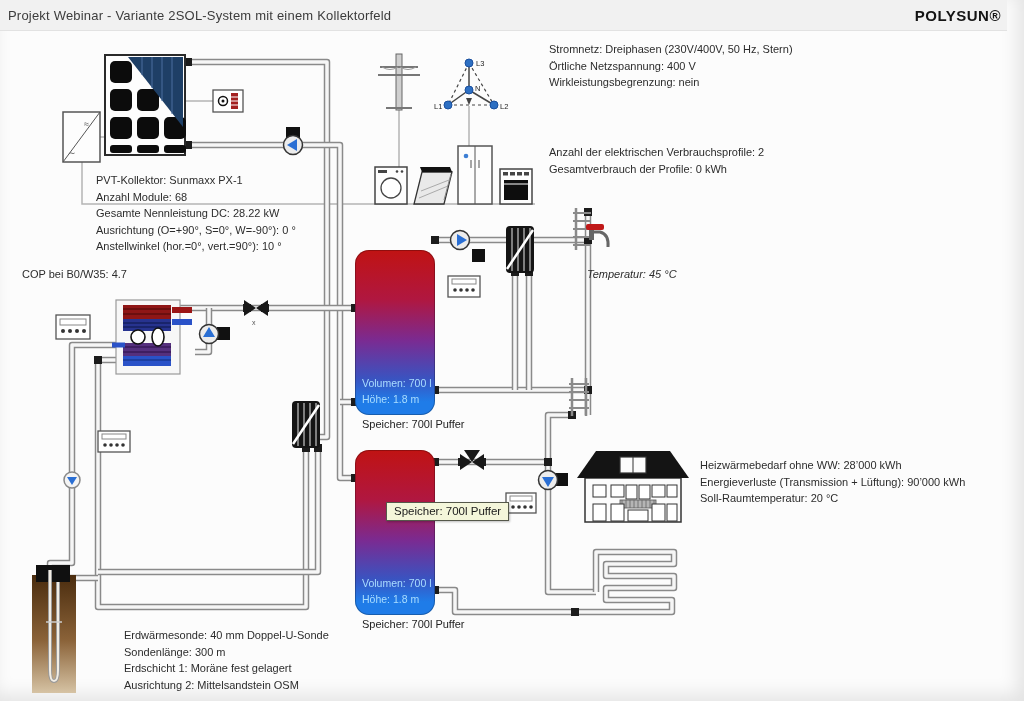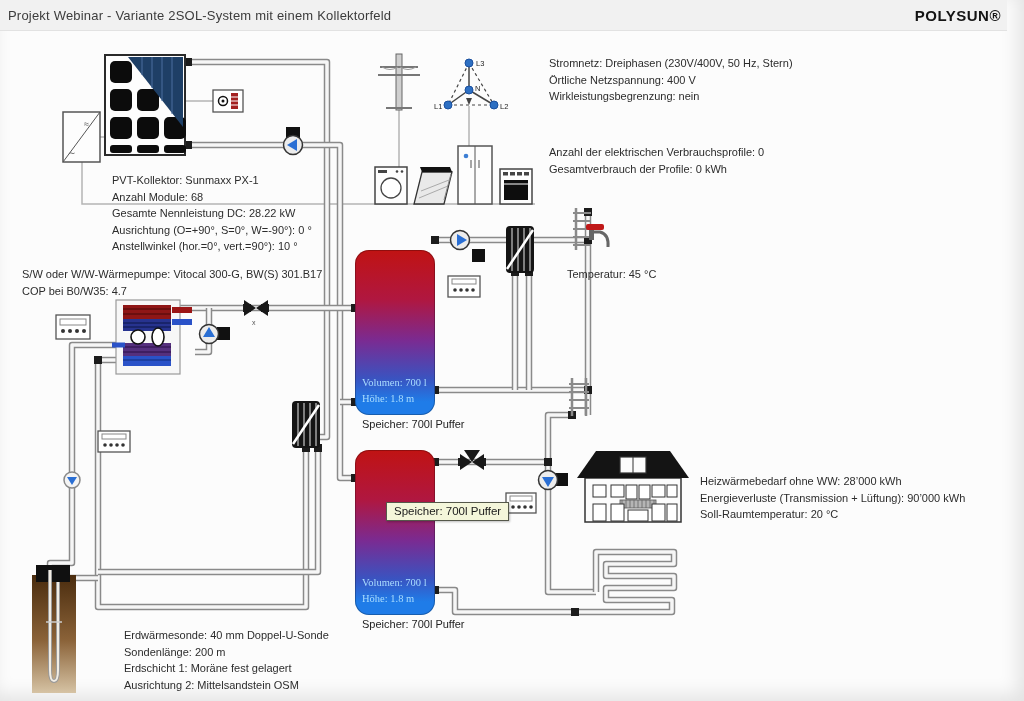--- a/index.html
+++ b/index.html
@@ -14,21 +14,21 @@
   .pipe-outer{stroke:#8a8a8a;stroke-width:6.5;fill:none;stroke-linejoin:round;}
   .pipe-inner{stroke:#f6f6f6;stroke-width:3.5;fill:none;stroke-linejoin:round;}
   .pipe-thin-outer{stroke:#9a9a9a;stroke-width:4;fill:none;}
   .pipe-thin-inner{stroke:#f2ede4;stroke-width:2;fill:none;}
   .wire{stroke:#b4b4b4;stroke-width:1.5;fill:none;}
   .jx{fill:#1c1c1c;}
   .lbl{position:absolute;font-size:11px;color:#2c2c2c;line-height:16.5px;white-space:nowrap;}
   .tank{position:absolute;width:80px;border-radius:14px;
         background:linear-gradient(180deg,#c01313 0%,#b01740 30%,#7a2b92 55%,#3a53c0 78%,#1f7ce8 92%,#1f7ce8 100%);
         box-shadow:inset 0 0 0 1px rgba(0,0,0,0.25);}
-  .tank-labels{position:absolute;left:7px;bottom:8px;font-size:10.5px;color:#a9ddff;line-height:16px;white-space:nowrap;font-family:Liberation Serif, serif;}
+  .tank-labels{position:absolute;left:7px;bottom:8px;font-size:10.5px;color:#a9ddff;line-height:16px;white-space:nowrap;}
   .caption{position:absolute;font-size:11px;color:#232323;white-space:nowrap;}
   .tooltip{position:absolute;background:#f4f6da;border:1px solid #55584a;font-size:11.5px;color:#1a1a1a;
            padding:2px 7px 3px 7px;white-space:nowrap;box-shadow:1px 1px 2px rgba(0,0,0,0.25);z-index:30;}
 </style>
 </head>
 <body>
 
 <div class="stage">
 
   <div class="titlebar">
@@ -395,55 +395,54 @@
       <rect x="32" y="575" width="44" height="118" fill="url(#soil)"></rect>
       <rect x="36" y="565" width="34" height="17" fill="#101010"></rect>
       <use href="#pu" class="pipe-thin-outer"></use>
         <use href="#pu" class="pipe-thin-inner"></use>
       <line x1="46" y1="622" x2="62" y2="622" stroke="#ccc" stroke-width="1.5"></line>
     </g>
 
     <polygon points="366,492 366,510 371,506 374,514 378,512.5 375,505 381,504" fill="#111" stroke="#fff" stroke-width="0.8"></polygon>
   </svg>
 
-  <div class="lbl" style="left:549px;top:55px;">
+  <div class="lbl" style="left:549px;top:41px;">
     <div>Stromnetz: Dreiphasen (230V/400V, 50 Hz, Stern)</div>
     <div>Örtliche Netzspannung: 400 V</div>
     <div>Wirkleistungsbegrenzung: nein</div>
   </div>
 
   <div class="lbl" style="left:549px;top:144px;">
-    <div>Anzahl der elektrischen Verbrauchsprofile: 0</div>
+    <div>Anzahl der elektrischen Verbrauchsprofile: 2</div>
     <div class="muted">Gesamtverbrauch der Profile: 0 kWh</div>
   </div>
 
-  <div class="lbl" style="left:112px;top:172px;">
+  <div class="lbl" style="left:96px;top:172px;">
     <div>PVT-Kollektor: Sunmaxx PX-1</div>
     <div>Anzahl Module: 68</div>
     <div>Gesamte Nennleistung DC: 28.22 kW</div>
     <div>Ausrichtung (O=+90°, S=0°, W=-90°): 0 °</div>
     <div>Anstellwinkel (hor.=0°, vert.=90°): 10 °</div>
   </div>
 
   <div class="lbl" style="left:22px;top:266px;">
-    <div>S/W oder W/W-Wärmepumpe: Vitocal 300-G, BW(S) 301.B17</div>
     <div class="muted">COP bei B0/W35: 4.7</div>
   </div>
 
-  <div class="lbl" style="left:567px;top:266px;">Temperatur: 45 °C</div>
-
-  <div class="lbl" style="left:700px;top:457px;margin-top:16px;">
+  <div class="lbl" style="left:587px;top:266px;font-style:italic;">Temperatur: 45 °C</div>
+
+  <div class="lbl" style="left:700px;top:457px;">
     <div>Heizwärmebedarf ohne WW: 28’000 kWh</div>
     <div>Energieverluste (Transmission + Lüftung): 90’000 kWh</div>
     <div>Soll-Raumtemperatur: 20 °C</div>
   </div>
 
   <div class="lbl" style="left:80px;top:627px;margin-left:44px;">
     <div>Erdwärmesonde: 40 mm Doppel-U-Sonde</div>
-    <div>Sondenlänge: 200 m</div>
+    <div>Sondenlänge: 300 m</div>
     <div>Erdschicht 1: Moräne fest gelagert</div>
     <div>Ausrichtung 2: Mittelsandstein OSM</div>
   </div>
 
   <div class="tank" style="left:355px;top:250px;height:165px;">
     <div class="tank-labels">
       <div>Volumen: 700 l</div>
       <div>Höhe: 1.8 m</div>
     </div>
   </div>

